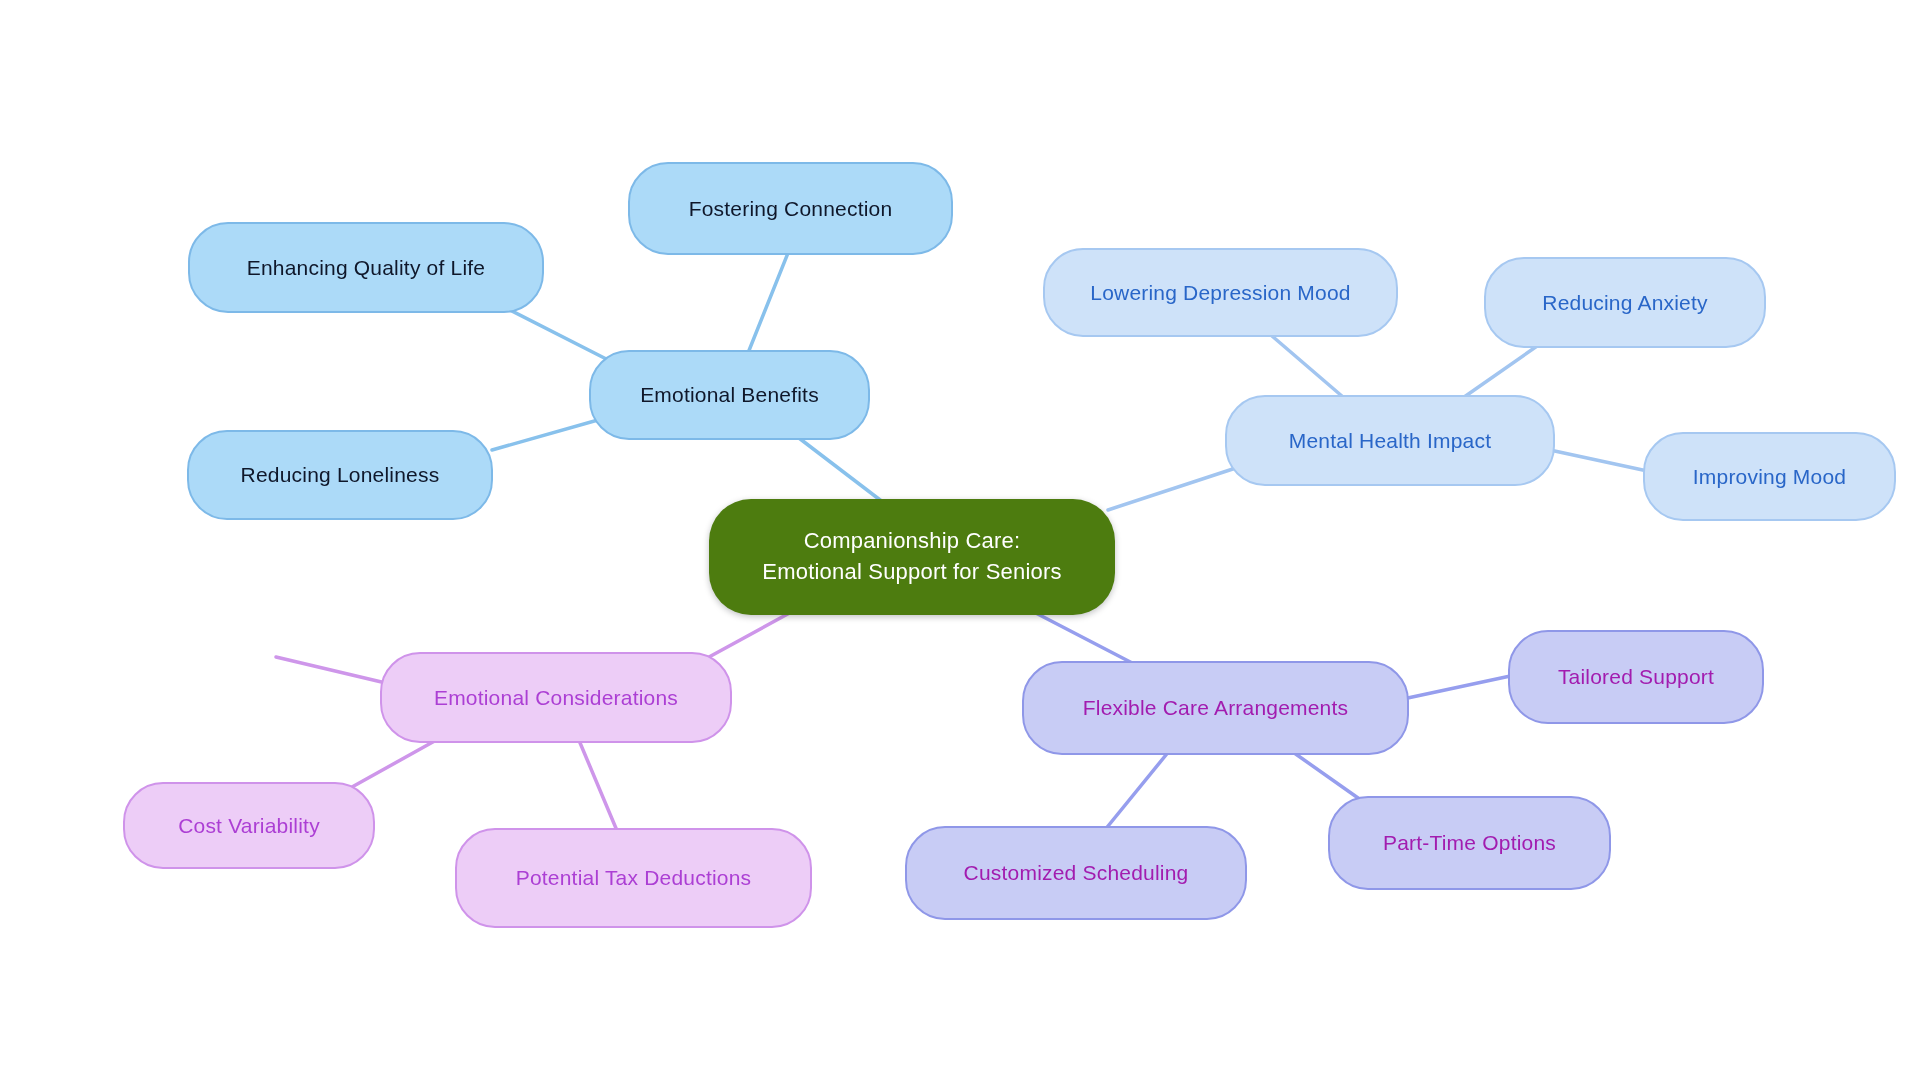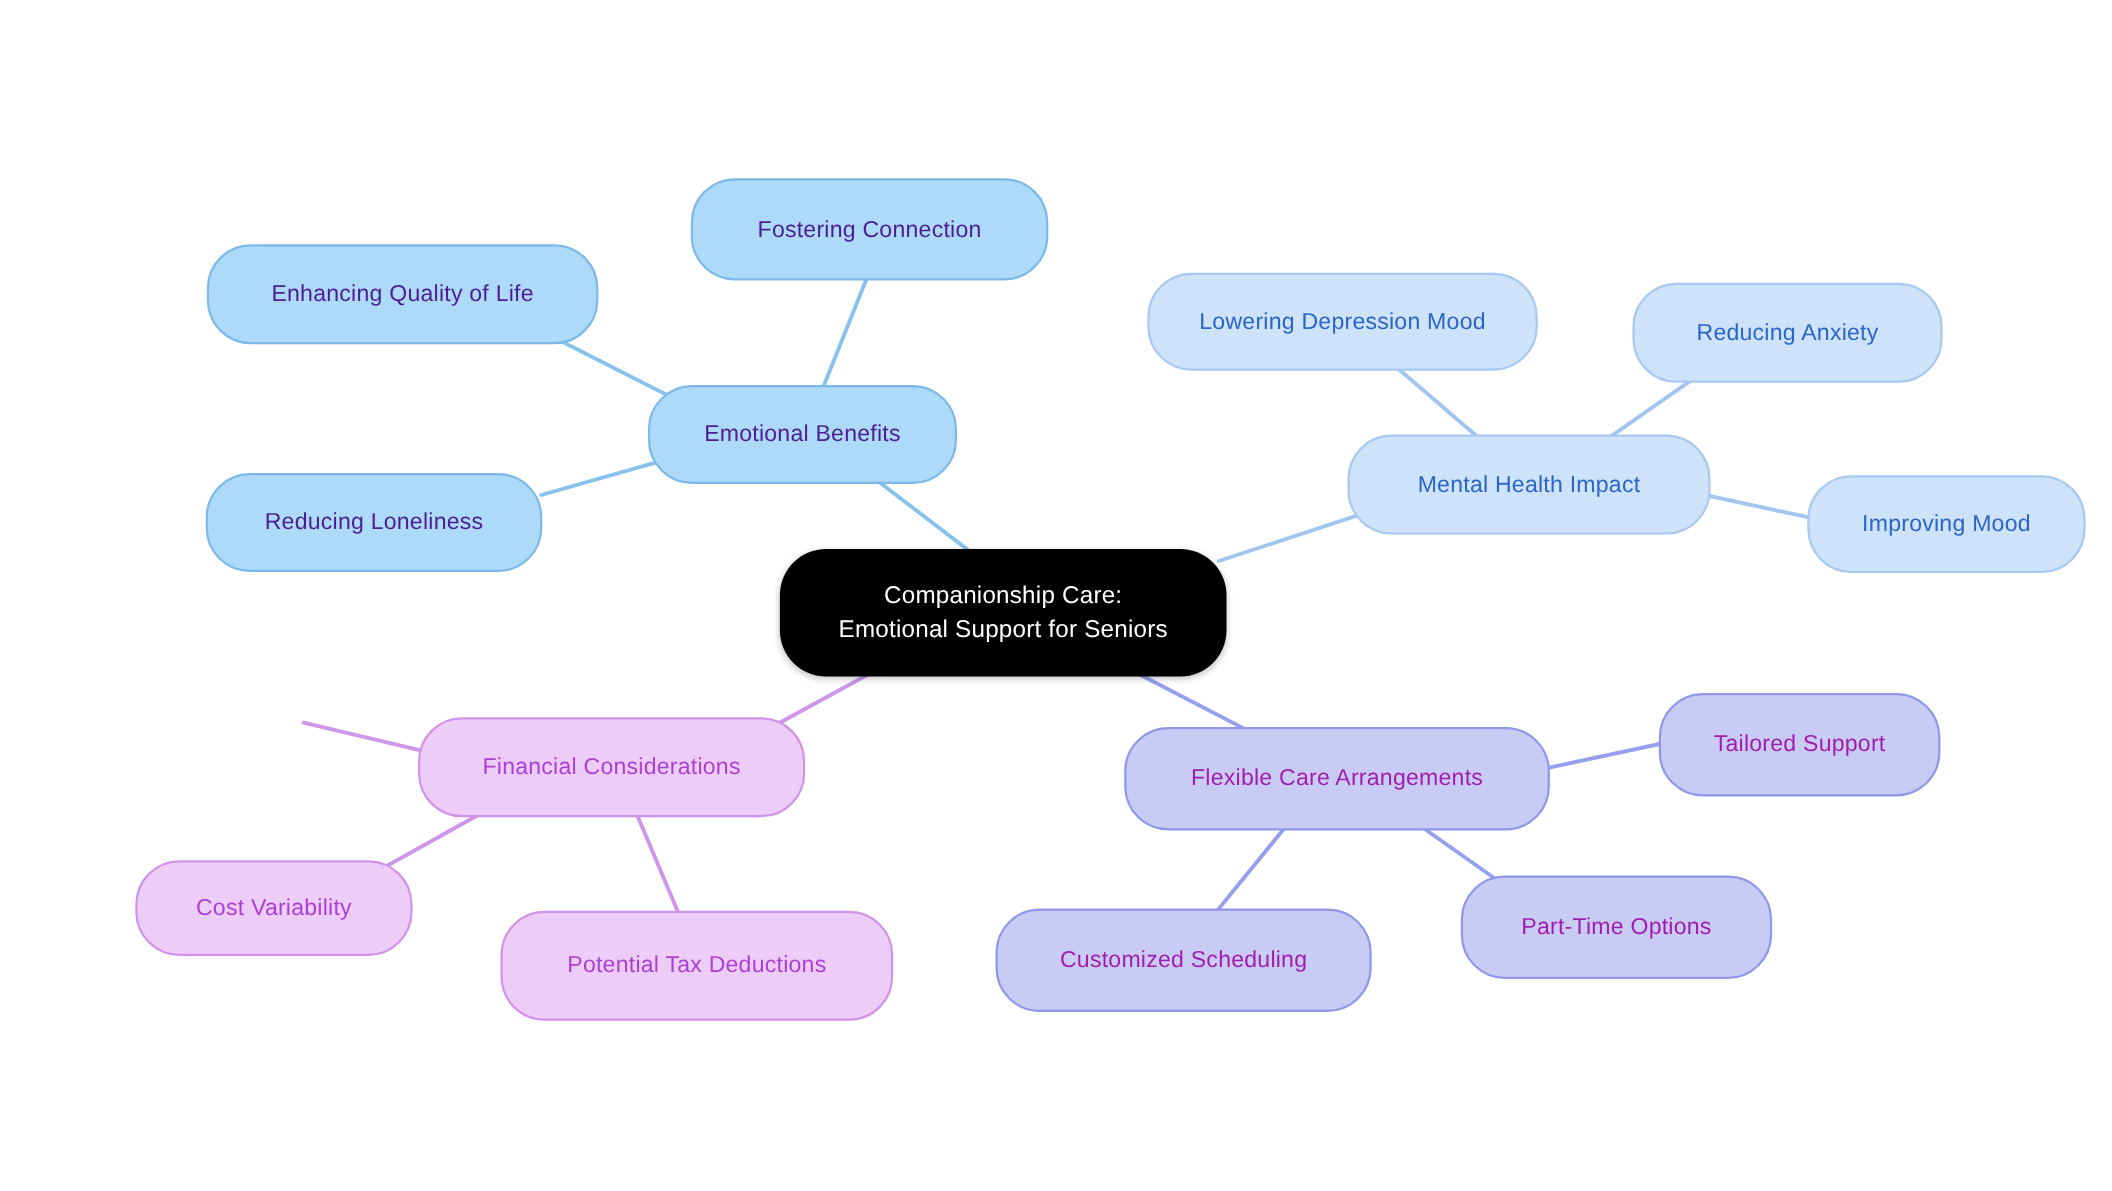--- a/index.html
+++ b/index.html
@@ -38,26 +38,26 @@
     box-sizing: border-box;
     border-radius: 40px;
     border: 2px solid transparent;
     font-size: 21px;
     letter-spacing: 0.2px;
     text-align: center;
     line-height: 1.3;
     cursor: pointer;
     user-select: none;
   }
-  .c-emo  { background: #ACDAF8; border-color: #7DB9E8; color: #4c1d95; text-align: center; }
+  .c-emo  { background: #ACDAF8; border-color: #7DB9E8; color: #0f172a; text-align: center; }
   .c-men  { background: #CEE2F9; border-color: #A6C8F1; color: #2966C8; }
   .c-fin  { background: #EDCDF7; border-color: #CF93EA; color: #AC3FD4; }
   .c-flex { background: #C8CCF5; border-color: #8F97E8; color: #a21caf; }
   .center-node {
-    background: #000000;
+    background: #4d7c0f;
     border: none;
     border-radius: 42px;
     color: #FFFFFF;
     font-size: 22px;
     line-height: 1.4;
     box-shadow: 0 2px 6px rgba(10,15,25,0.25);
     align-items: center;
   }
   .node-label { display: block; padding: 0 14px; }
 </style>
@@ -116,21 +116,21 @@
     <span class="node-label">Lowering Depression Mood</span>
   </div>
   <div class="node c-men" style="left:1484px; top:257px; width:282px; height:91px;">
     <span class="node-label">Reducing Anxiety</span>
   </div>
   <div class="node c-men" style="left:1643px; top:432px; width:253px; height:89px;">
     <span class="node-label">Improving Mood</span>
   </div>
 
   <div class="node c-fin" style="left:380px; top:652px; width:352px; height:91px;">
-    <span class="node-label">Financial Considerations</span>
+    <span class="node-label">Emotional Considerations</span>
   </div>
   <div class="node c-fin" style="left:123px; top:782px; width:252px; height:87px;">
     <span class="node-label">Cost Variability</span>
   </div>
   <div class="node c-fin" style="left:455px; top:828px; width:357px; height:100px;">
     <span class="node-label">Potential Tax Deductions</span>
   </div>
 
   <div class="node c-flex" style="left:1022px; top:661px; width:387px; height:94px;">
     <span class="node-label">Flexible Care Arrangements</span>

